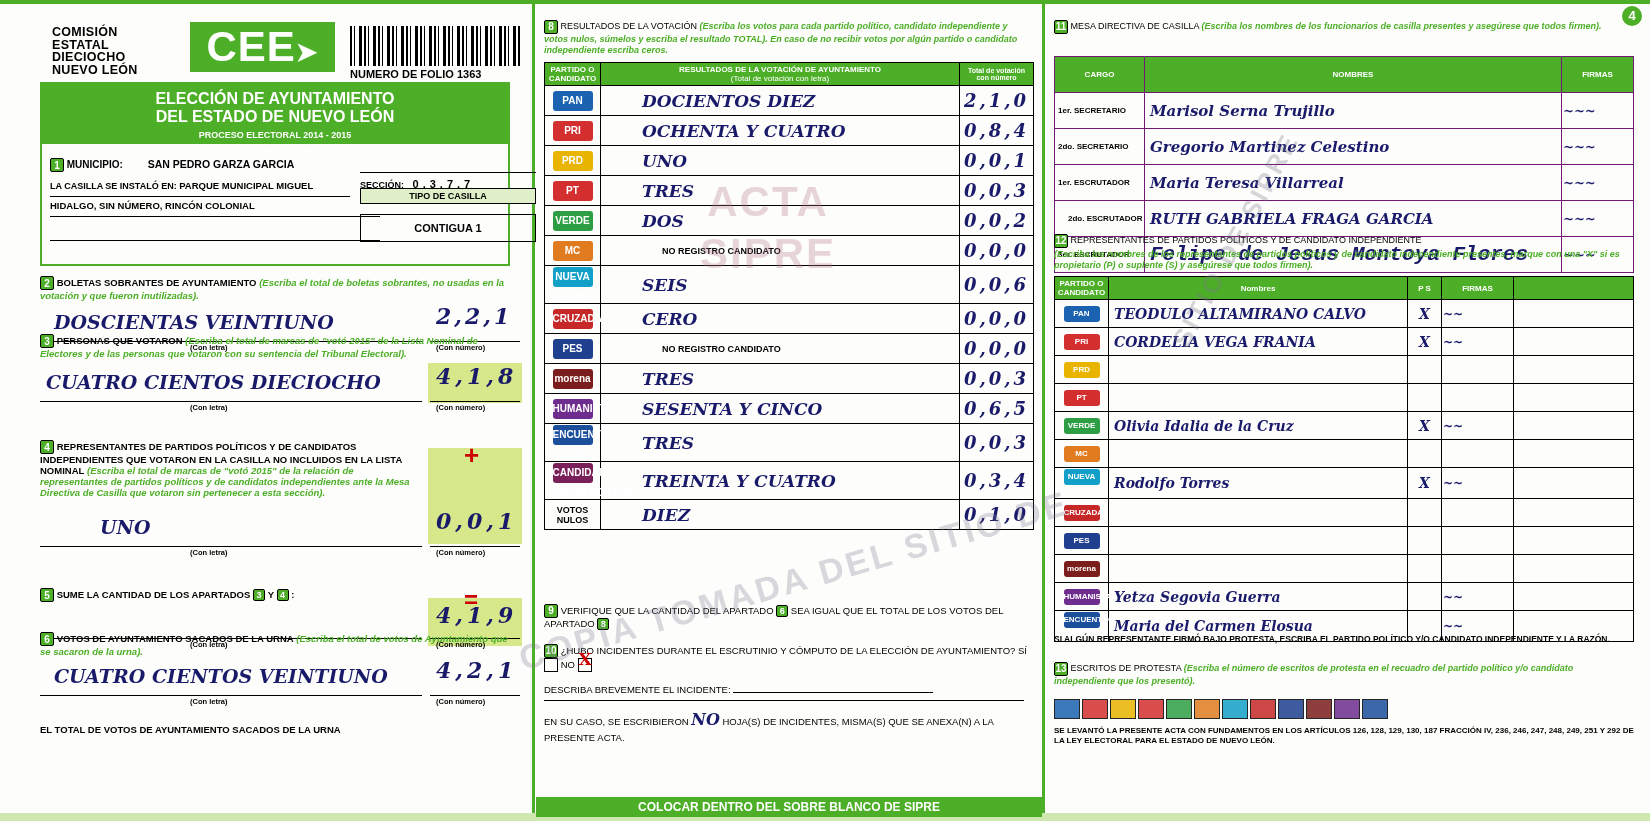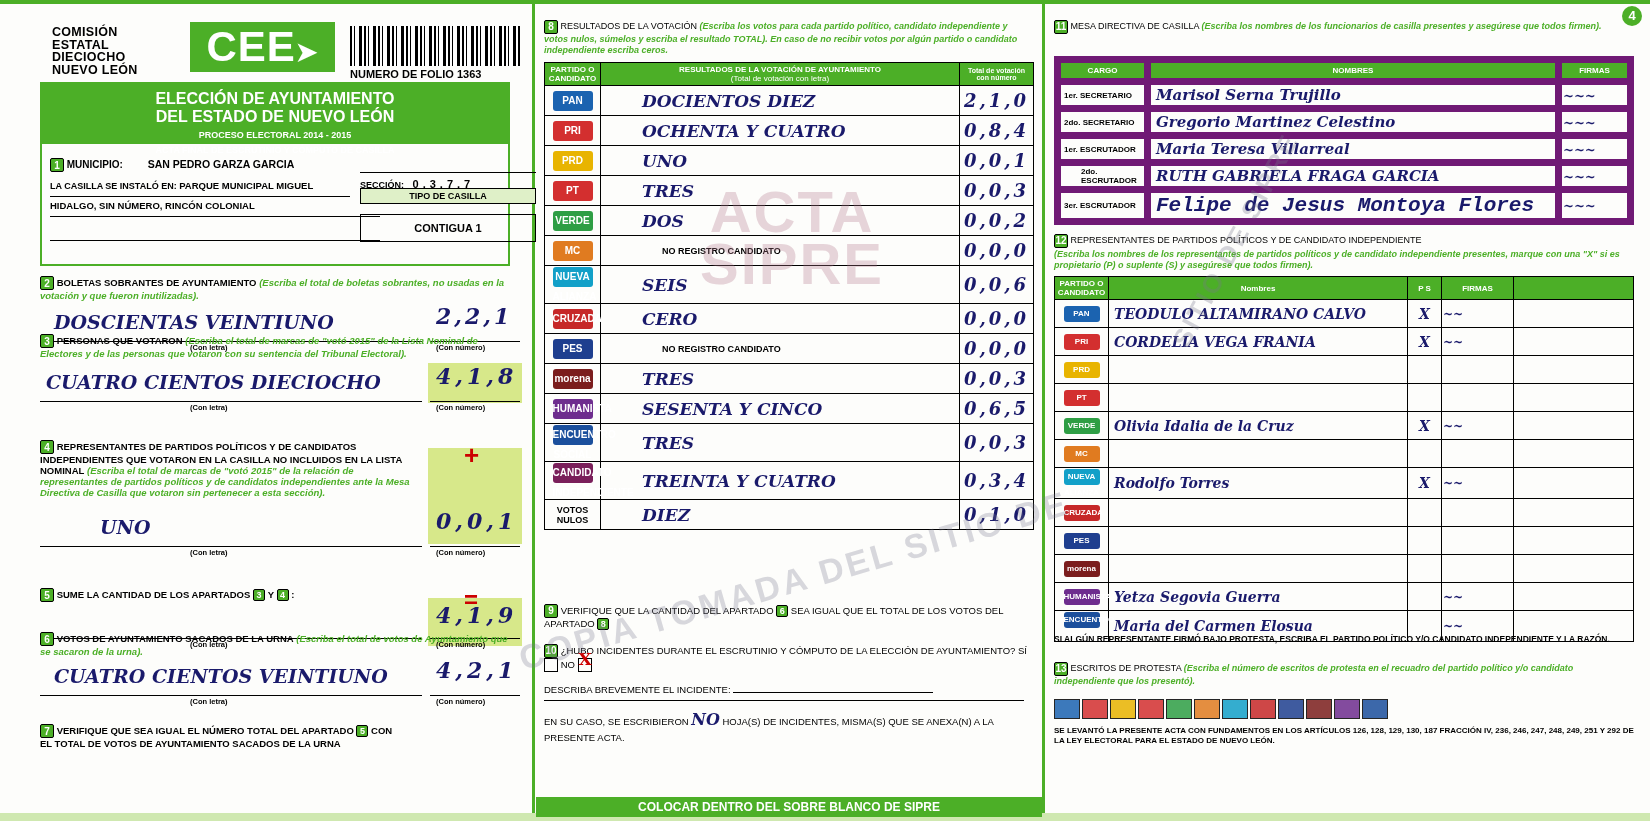--- a/index.html
+++ b/index.html
@@ -59,21 +59,21 @@
   .banner .t1 { font-size:16px; font-weight:bold; line-height:18px; }
   .banner .t2 { font-size:9px; font-weight:bold; margin-top:4px; line-height:11px;}
   .boxwrap { position:absolute; left:40px; top:144px; width:470px; height:122px; border:2px solid #4caf27; border-top:none;}
   
   .sec { position:absolute; font-size:9.5px; line-height:11px; }
   .sec .hd { font-weight:bold; }
   .watermark {
     position:absolute; color:rgba(180,120,140,.30);
     font-weight:bold; pointer-events:none; white-space:nowrap;
   }
-  .wm-acta { left:700px; top:186px; font-size:58px; transform:rotate(0deg); letter-spacing:2px; line-height:52px; text-align:center;}
+  .wm-acta { left:700px; top:176px; font-size:42px; transform:rotate(0deg); letter-spacing:2px; line-height:52px; text-align:center;}
   .wm-diag {
     left:520px; top:640px; font-size:34px; color:rgba(120,120,140,.28);
     transform:rotate(-16deg); transform-origin:left center; letter-spacing:3px;
   }
   .wm-diag2 {
     left:1180px; top:330px; font-size:26px; color:rgba(120,120,140,.30);
     transform:rotate(-62deg); transform-origin:left center; letter-spacing:3px;
   }
   
   table.vote { border-collapse:collapse; width:100%; font-size:8px; }
@@ -82,21 +82,21 @@
   .result-cell { height:30px; }
   .total-cell { width:70px; text-align:center; }
   .p-logo {
     display:inline-block; width:40px; height:20px; line-height:20px;
     font-size:10px; font-weight:bold; color:#fff; border-radius:3px;
     text-align:center;
   }
   .hdr-green { background:#4caf27; color:#fff; font-weight:bold; text-align:center; font-size:8px; padding:2px; }
   
   table.mesa { border-collapse:collapse; width:100%; font-size:8px; }
-  table.mesa td, table.mesa th { border:7px solid #701a75; height:22px; }
+  table.mesa td, table.mesa th { border:1px solid #701a75; height:36px; }
   table.rep { border-collapse:collapse; width:100%; font-size:8px; }
   table.rep td, table.rep th { border:1px solid #000; }
   .page-badge {
     position:absolute; right:8px; top:6px; width:20px; height:20px; border-radius:50%;
     background:#4caf27; color:#fff; font-weight:bold; font-size:13px; text-align:center; line-height:20px;
   }
   .footer-bar {
     position:absolute; left:536px; bottom:4px; width:506px; height:20px;
     background:#4caf27; color:#fff; font-weight:bold; font-size:12px;
     text-align:center; line-height:20px;
@@ -243,26 +243,20 @@
         <div class="hand" style="position:absolute;left:14px;top:14px;font-size:19px;">CUATRO CIENTOS VEINTIUNO</div>
         <div style="position:absolute;left:0;top:38px;width:382px;border-bottom:1px solid #000;"></div>
         <div class="conletra" style="position:absolute;left:150px;top:39px;">(Con letra)</div>
         <div class="hand" style="position:absolute;left:396px;top:8px;font-size:22px;letter-spacing:4px;">4,2,1</div>
         <div style="position:absolute;left:390px;top:38px;width:90px;border-bottom:1px solid #000;"></div>
         <div class="conletra" style="position:absolute;left:396px;top:39px;">(Con número)</div>
       </div>
     </div>
 
     <div class="sec" style="left:40px; top:724px; width:470px;">
-      <div>
-        <span class="num-box">7</span>
-        <span class="hd">VERIFIQUE QUE SEA IGUAL EL NÚMERO TOTAL DEL APARTADO</span>
-        <span class="num-box sm">5</span>
-        <span class="hd">CON</span>
-      </div>
       <div class="hd" style="margin-left:0;">EL TOTAL DE VOTOS DE AYUNTAMIENTO SACADOS DE LA URNA</div>
     </div>
   </div>
 
   <div class="col col2">
 
     <div style="position:absolute;left:8px;top:20px;width:490px;font-size:9px;line-height:10.5px;">
       <span class="num-box">8</span>
       <span class="hd">RESULTADOS DE LA VOTACIÓN</span>
       <span class="ital green bold">(Escriba los votos para cada partido político, candidato independiente y votos nulos, súmelos y escriba el resultado TOTAL). En caso de no recibir votos por algún partido o candidato independiente escriba ceros.</span>
@@ -428,21 +422,21 @@
               <td style="font-size:8px;font-weight:bold;padding-left:3px;">2do. SECRETARIO</td>
               <td><span class="hand" style="font-size:15px;margin-left:4px;">Gregorio Martinez Celestino</span></td>
               <td><span class="hand" style="font-size:13px;">~~~</span></td>
             </tr>
             <tr>
               <td style="font-size:8px;font-weight:bold;padding-left:3px;">1er. ESCRUTADOR</td>
               <td><span class="hand" style="font-size:15px;margin-left:4px;">Maria Teresa Villarreal</span></td>
               <td><span class="hand" style="font-size:13px;">~~~</span></td>
             </tr>
             <tr>
-              <td style="font-size:8px;font-weight:bold;padding-left:20px;">2do. ESCRUTADOR</td>
+              <td style="font-size:8px;font-weight:bold;padding-left:13px;">2do. ESCRUTADOR</td>
               <td><span class="hand" style="font-size:15px;margin-left:4px;">RUTH GABRIELA FRAGA GARCIA</span></td>
               <td><span class="hand" style="font-size:13px;">~~~</span></td>
             </tr>
             <tr>
               <td style="font-size:8px;font-weight:bold;padding-left:3px;">3er. ESCRUTADOR</td>
               <td><span class="hand" style="font-size:21px;margin-left:4px;font-family:Liberation Mono, monospace;">Felipe de Jesus Montoya Flores</span></td>
               <td><span class="hand" style="font-size:13px;">~~~</span></td>
             </tr>
           </tbody>
       </table>

